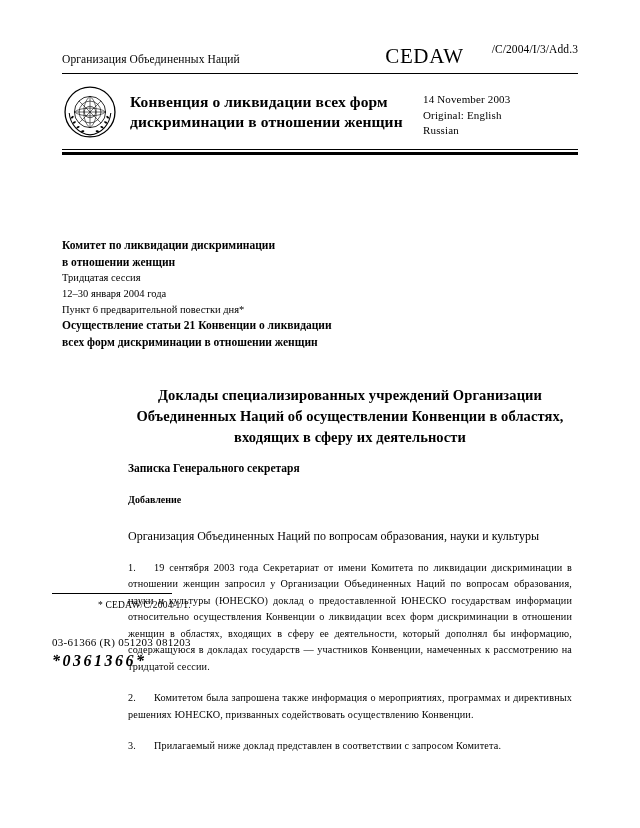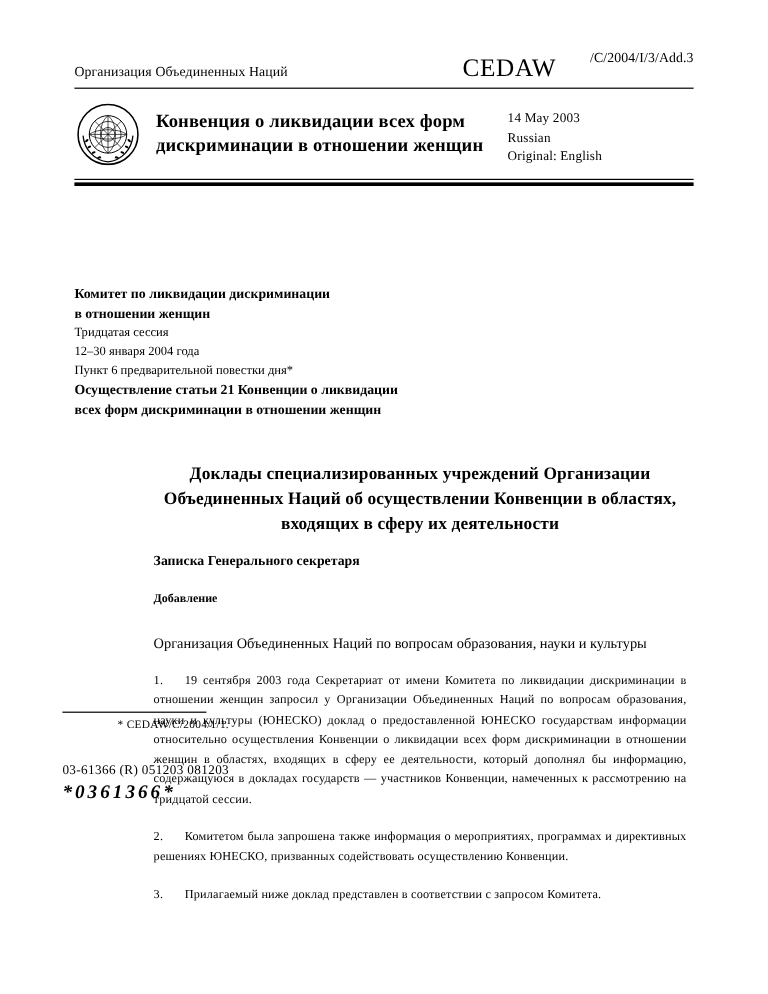--- a/index.html
+++ b/index.html
@@ -235,23 +235,23 @@
           <ellipse cx="80" cy="70" rx="3.2" ry="1.8" transform="rotate(30 80 70)"></ellipse>
           <ellipse cx="73" cy="79" rx="3.2" ry="1.8" transform="rotate(20 73 79)"></ellipse>
           <ellipse cx="64" cy="87" rx="3.2" ry="1.8" transform="rotate(10 64 87)"></ellipse>
         </g>
       </svg>
     </div>
     <div class="title-block">
       <div class="main-title">Конвенция о ликвидации всех форм дискриминации в отношении женщин</div>
     </div>
     <div class="distr-block">
-      <div>14 May 2003</div>
+      <div>14 November 2003</div>
+      <div>Original: English</div>
       <div>Russian</div>
-      <div>Original: English</div>
     </div>
   </div>
 
   <div class="header-rules">
     <div class="double-rule-top"></div>
     <div class="double-rule-bottom"></div>
   </div>
 
   <div class="committee">
     <div class="b">Комитет по ликвидации дискриминации</div>

